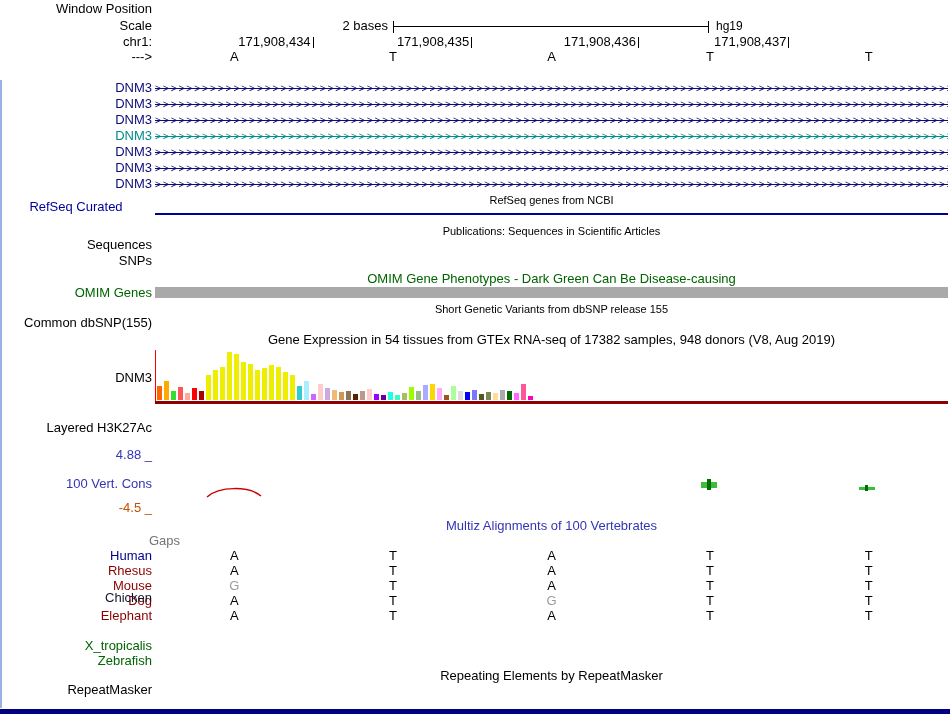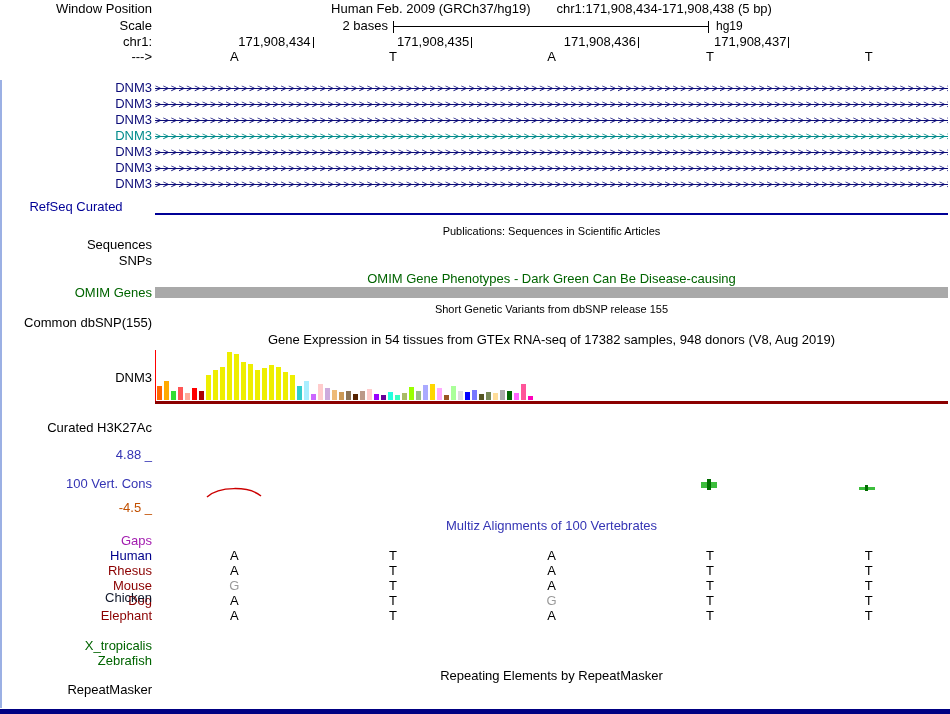--- a/index.html
+++ b/index.html
@@ -39,53 +39,53 @@
 </style>
 </head>
 <body>
 
 <div id="canvas">
 
   <div class="left-strip"></div>
   <div class="bottom-bar"></div>
 
   <div class="lbl" style="top:2px">Window Position</div>
-  <div class="centerline" style="top:2px"><span>Human Feb. 2009 (GRCh37/hg19)</span><span class="spacer"></span><span>chr1:171,908,434-171,908,438 (5 bp)</span></div>
 
   <div class="lbl" style="top:19px">Scale</div>
   <div class="scale-text">2 bases</div>
   <div class="scale-bar">
       <div class="scale-line"></div>
     </div>
   <div class="scale-genome">hg19</div>
 
   <div class="lbl" style="top:35px">chr1:</div>
   <div class="lbl" style="top:50px">---&gt;</div>
 
 
+  <div class="title title-sm" style="top:194px">RefSeq genes from NCBI</div>
   <div class="lbl" style="top: 200px; color: rgb(0, 0, 150); text-align: center;">RefSeq Curated</div>
   <div class="hline" style="left: 155px; top: 213px; width: 793px; height: 2px; color: rgb(0, 0, 150);"></div>
 
   <div class="title title-sm" style="top:225px">Publications: Sequences in Scientific Articles</div>
   <div class="lbl" style="top:238px">Sequences</div>
   <div class="lbl" style="top:254px">SNPs</div>
 
   <div class="title" style="top: 272px; color: rgb(0, 100, 0);">OMIM Gene Phenotypes - Dark Green Can Be Disease-causing</div>
   <div class="lbl" style="top: 286px; color: rgb(0, 100, 0);">OMIM Genes</div>
   <div class="hline" style="left: 155px; top: 287px; width: 793px; height: 11px; color: rgb(169, 169, 169);"></div>
 
   <div class="title title-sm" style="top:303px">Short Genetic Variants from dbSNP release 155</div>
   <div class="lbl" style="top:316px">Common dbSNP(155)</div>
 
   <div class="title" style="top:333px">Gene Expression in 54 tissues from GTEx RNA-seq of 17382 samples, 948 donors (V8, Aug 2019)</div>
   <div class="lbl" style="top:371px">DNM3</div>
   <div class="hline" style="left: 155px; top: 350px; width: 1px; height: 54px; color: rgb(255, 0, 0);"></div>
   <div class="hline" style="left: 155px; top: 401px; width: 793px; height: 3px; color: rgb(139, 0, 0);"></div>
 
-  <div class="lbl" style="top:421px">Curated H3K27Ac</div>
+  <div class="lbl" style="top:421px">Layered H3K27Ac</div>
 
   <div class="lbl" style="top: 448px; color: rgb(52, 52, 180);">4.88 _</div>
   <div class="lbl" style="top: 477px; color: rgb(52, 52, 180);">100 Vert. Cons</div>
   <div class="lbl" style="top: 501px; color: rgb(194, 80, 0);">-4.5 _</div>
 
   <svg id="cons-svg" width="793" height="48" style="position:absolute;left:155px;top:466px">
     <path id="cons-arc" d="M52 31 C 64 20, 94 20, 106 30" fill="none" stroke-width="1.5" stroke="#cc0000"></path>
     <rect class="cons-pos" x="546" y="16" width="16" height="6" fill="#3cbe3c"></rect>
     <rect class="cons-pos-dark" x="552" y="13" width="4" height="11" fill="#006e00"></rect>
     <rect class="cons-pos" x="704" y="21" width="16" height="3" fill="#3cbe3c"></rect>
@@ -200,21 +200,21 @@
     <div class="gbar" style="left: 465px; top: 392px; height: 8px; background: rgb(0, 0, 255);"></div>
     <div class="gbar" style="left: 472px; top: 390px; height: 10px; background: rgb(119, 119, 255);"></div>
     <div class="gbar" style="left: 479px; top: 394px; height: 6px; background: rgb(85, 85, 34);"></div>
     <div class="gbar" style="left: 486px; top: 392px; height: 8px; background: rgb(119, 136, 85);"></div>
     <div class="gbar" style="left: 493px; top: 393px; height: 7px; background: rgb(255, 221, 153);"></div>
     <div class="gbar" style="left: 500px; top: 390px; height: 10px; background: rgb(170, 170, 170);"></div>
     <div class="gbar" style="left: 507px; top: 391px; height: 9px; background: rgb(0, 102, 0);"></div>
     <div class="gbar" style="left: 514px; top: 393px; height: 7px; background: rgb(255, 102, 255);"></div>
     <div class="gbar" style="left: 521px; top: 384px; height: 16px; background: rgb(255, 85, 153);"></div>
     <div class="gbar" style="left: 528px; top: 396px; height: 4px; background: rgb(255, 0, 187);"></div>
-    <div class="lbl sprow" style="top: 533px; color: #a21caf;">Gaps</div>
+    <div class="lbl sprow" style="top: 533px; color: #737373; margin-left: 28px;">Gaps</div>
     <div class="lbl sprow" style="top: 548px; color: rgb(0, 0, 139);">Human</div>
     <div class="mbase" style="left: 226.3px; top: 548px;">A</div>
     <div class="mbase" style="left: 384.9px; top: 548px;">T</div>
     <div class="mbase" style="left: 543.5px; top: 548px;">A</div>
     <div class="mbase" style="left: 702.1px; top: 548px;">T</div>
     <div class="mbase" style="left: 860.7px; top: 548px;">T</div>
     <div class="lbl sprow" style="top: 563px; color: rgb(139, 0, 0);">Rhesus</div>
     <div class="mbase" style="left: 226.3px; top: 563px;">A</div>
     <div class="mbase" style="left: 384.9px; top: 563px;">T</div>
     <div class="mbase" style="left: 543.5px; top: 563px;">A</div>

